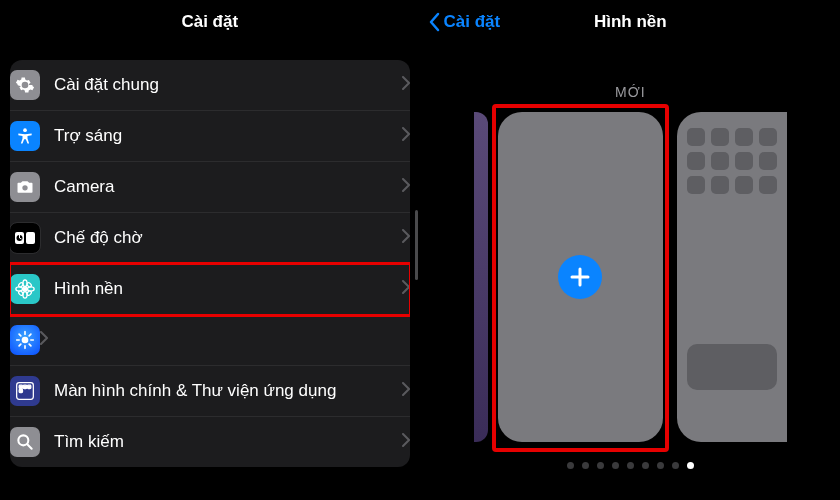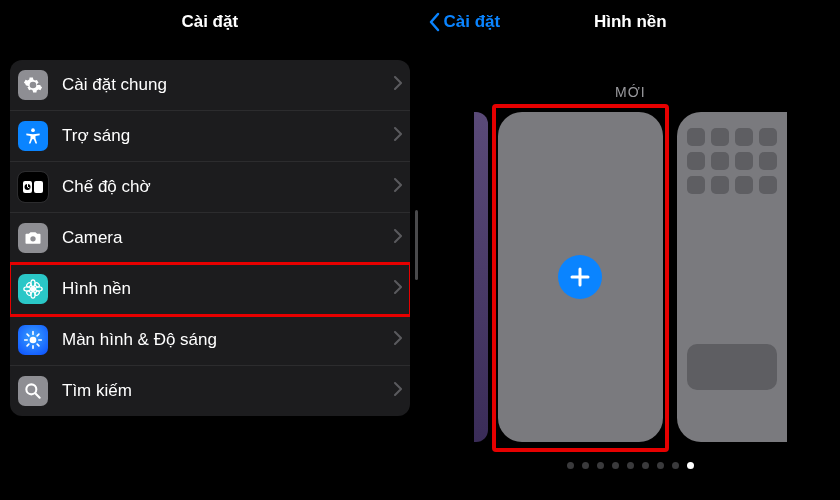--- a/index.html
+++ b/index.html
@@ -21,21 +21,21 @@
       font-size: 17px; font-weight: 600;
     }
     .list {
       margin: 16px 10px 0 10px;
       background: #1c1c1e;
       border-radius: 12px;
       overflow: hidden;
     }
     .row {
       display: flex; align-items: center;
-      padding: 10px 8px;
+      padding: 10px 0;
       min-height: 50px;
       border-bottom: 1px solid #2c2c2e;
       position: relative;
     }
     .row:last-child { border-bottom: none; }
     .icon {
       width: 30px; height: 30px;
       border-radius: 7px;
       display: flex; align-items: center; justify-content: center;
       flex-shrink: 0;
@@ -158,41 +158,41 @@
             <circle cx="12" cy="5" r="2.2"></circle>
             <path d="M4 9l8 1 8-1v2l-5 1v3l2 6h-2l-2-5h-2l-2 5H7l2-6v-3L4 11z"></path>
           </svg>
         </div>
         <div class="label">Trợ sáng</div>
         <div class="chev"><svg width="8" height="14" viewBox="0 0 8 14">
             <path d="M1 1l6 6-6 6" stroke="#5a5a5e" stroke-width="2" fill="none" stroke-linecap="round"></path>
           </svg></div>
       </div>
       <div class="row">
+        <div class="icon bg-gray">
+          <svg width="20" height="20" viewBox="0 0 24 24" fill="#fff">
+            <path d="M4 7h3l2-2h6l2 2h3a1 1 0 011 1v10a1 1 0 01-1 1H4a1 1 0 01-1-1V8a1 1 0 011-1z"></path>
+            <circle cx="12" cy="13" r="3.2" fill="#8e8e93"></circle>
+          </svg>
+        </div>
+        <div class="label">Camera</div>
+        <div class="chev"><svg width="8" height="14" viewBox="0 0 8 14">
+            <path d="M1 1l6 6-6 6" stroke="#5a5a5e" stroke-width="2" fill="none" stroke-linecap="round"></path>
+          </svg></div>
+      </div>
+      <div class="row">
         <div class="icon bg-dark">
           <svg width="22" height="14" viewBox="0 0 22 14">
             <rect x="1" y="1" width="9" height="12" rx="2" fill="#fff"></rect>
             <rect x="12" y="1" width="9" height="12" rx="2" fill="#fff"></rect>
             <circle cx="5.5" cy="7" r="3" fill="#000"></circle>
             <path d="M5.5 4v3l2 1" stroke="#fff" stroke-width="1"></path>
           </svg>
         </div>
         <div class="label">Chế độ chờ</div>
-        <div class="chev"><svg width="8" height="14" viewBox="0 0 8 14">
-            <path d="M1 1l6 6-6 6" stroke="#5a5a5e" stroke-width="2" fill="none" stroke-linecap="round"></path>
-          </svg></div>
-      </div>
-      <div class="row">
-        <div class="icon bg-gray">
-          <svg width="20" height="20" viewBox="0 0 24 24" fill="#fff">
-            <path d="M4 7h3l2-2h6l2 2h3a1 1 0 011 1v10a1 1 0 01-1 1H4a1 1 0 01-1-1V8a1 1 0 011-1z"></path>
-            <circle cx="12" cy="13" r="3.2" fill="#8e8e93"></circle>
-          </svg>
-        </div>
-        <div class="label">Camera</div>
         <div class="chev"><svg width="8" height="14" viewBox="0 0 8 14">
             <path d="M1 1l6 6-6 6" stroke="#5a5a5e" stroke-width="2" fill="none" stroke-linecap="round"></path>
           </svg></div>
       </div>
       <div class="row highlight">
         <div class="icon bg-teal">
           <svg width="20" height="20" viewBox="0 0 24 24" fill="none" stroke="#fff" stroke-width="1.5">
             <circle cx="12" cy="12" r="2.5" fill="#fff"></circle>
             <ellipse cx="12" cy="5" rx="2.5" ry="4"></ellipse>
             <ellipse cx="12" cy="19" rx="2.5" ry="4"></ellipse>
@@ -211,21 +211,35 @@
       </div>
       <div class="row">
         <div class="icon bg-bluegrad">
           <svg width="20" height="20" viewBox="0 0 24 24" fill="#fff">
             <circle cx="12" cy="12" r="4"></circle>
             <g stroke="#fff" stroke-width="2" stroke-linecap="round">
               <path d="M12 2v3M12 19v3M2 12h3M19 12h3M4.9 4.9l2.1 2.1M17 17l2.1 2.1M4.9 19.1L7 17M17 7l2.1-2.1"></path>
             </g>
           </svg>
         </div>
-        <div class="label">Màn hình &amp; Độ sáng</div>
+        <div class="chev"><svg width="8" height="14" viewBox="0 0 8 14">
+            <path d="M1 1l6 6-6 6" stroke="#5a5a5e" stroke-width="2" fill="none" stroke-linecap="round"></path>
+          </svg></div>
+      </div>
+      <div class="row">
+        <div class="icon bg-indigo">
+          <svg width="20" height="20" viewBox="0 0 24 24" fill="none" stroke="#fff" stroke-width="1.5">
+            <rect x="2" y="2" width="20" height="20" rx="3"></rect>
+            <rect x="5" y="5" width="4" height="4" rx="1" fill="#fff"></rect>
+            <rect x="10" y="5" width="4" height="4" rx="1" fill="#fff"></rect>
+            <rect x="15" y="5" width="4" height="4" rx="1" fill="#fff"></rect>
+            <rect x="5" y="10" width="4" height="4" rx="1" fill="#fff"></rect>
+          </svg>
+        </div>
+        <div class="label">Màn hình chính &amp; Thư viện ứng dụng</div>
         <div class="chev"><svg width="8" height="14" viewBox="0 0 8 14">
             <path d="M1 1l6 6-6 6" stroke="#5a5a5e" stroke-width="2" fill="none" stroke-linecap="round"></path>
           </svg></div>
       </div>
       <div class="row">
         <div class="icon bg-gray">
           <svg width="20" height="20" viewBox="0 0 24 24" fill="none" stroke="#fff" stroke-width="2.5" stroke-linecap="round">
             <circle cx="10" cy="10" r="6"></circle>
             <path d="M20 20l-5-5"></path>
           </svg>

